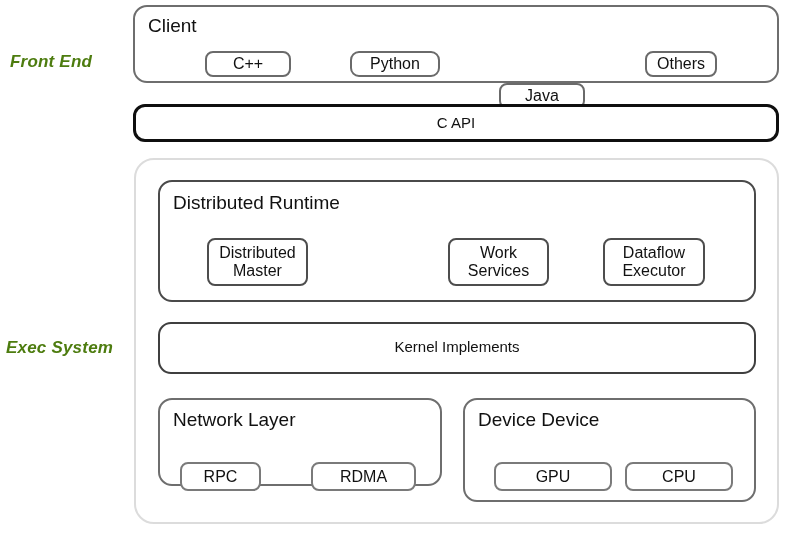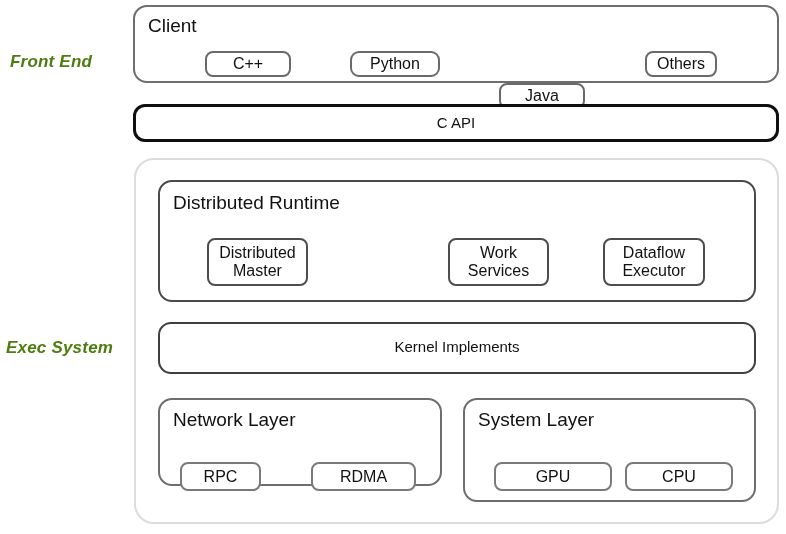--- a/index.html
+++ b/index.html
@@ -177,21 +177,21 @@
 
   <div class="rbox pill thin" style="left:180px; top:462px; width:81px; height:29px;">
     <span>RPC</span>
   </div>
 
   <div class="rbox pill thin" style="left:311px; top:462px; width:105px; height:29px;">
     <span>RDMA</span>
   </div>
 
   <div class="rbox group" style="left:463px; top:398px; width:293px; height:104px;">
-    <div class="box-title" style="left:13px; top:9px;">System Layer</div>
+    <div class="box-title" style="left:13px; top:9px;">Device Device</div>
   </div>
 
   <div class="rbox pill thin" style="left:494px; top:462px; width:118px; height:29px;">
     <span>GPU</span>
   </div>
 
   <div class="rbox pill thin" style="left:625px; top:462px; width:108px; height:29px;">
     <span>CPU</span>
   </div>
 

